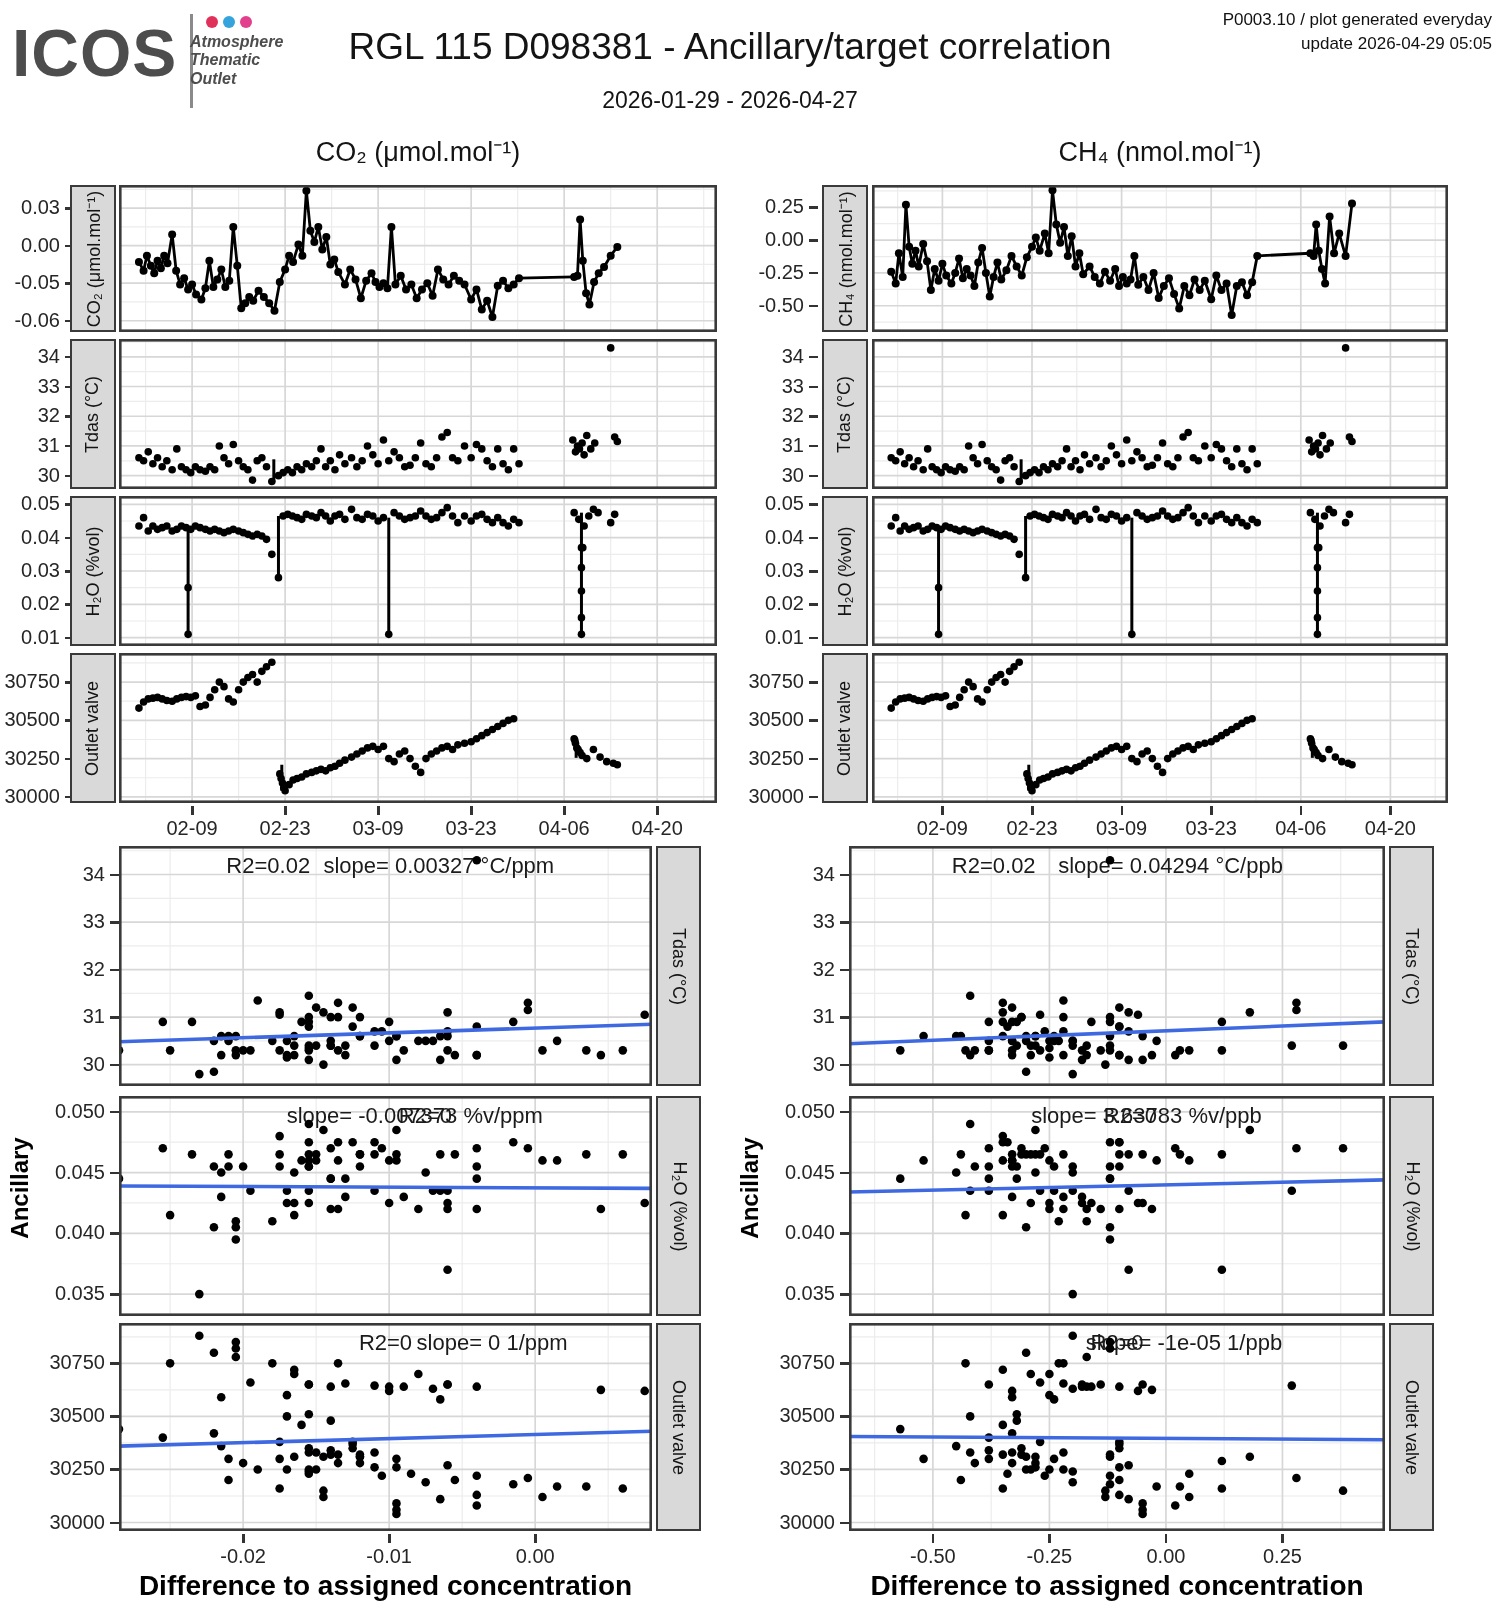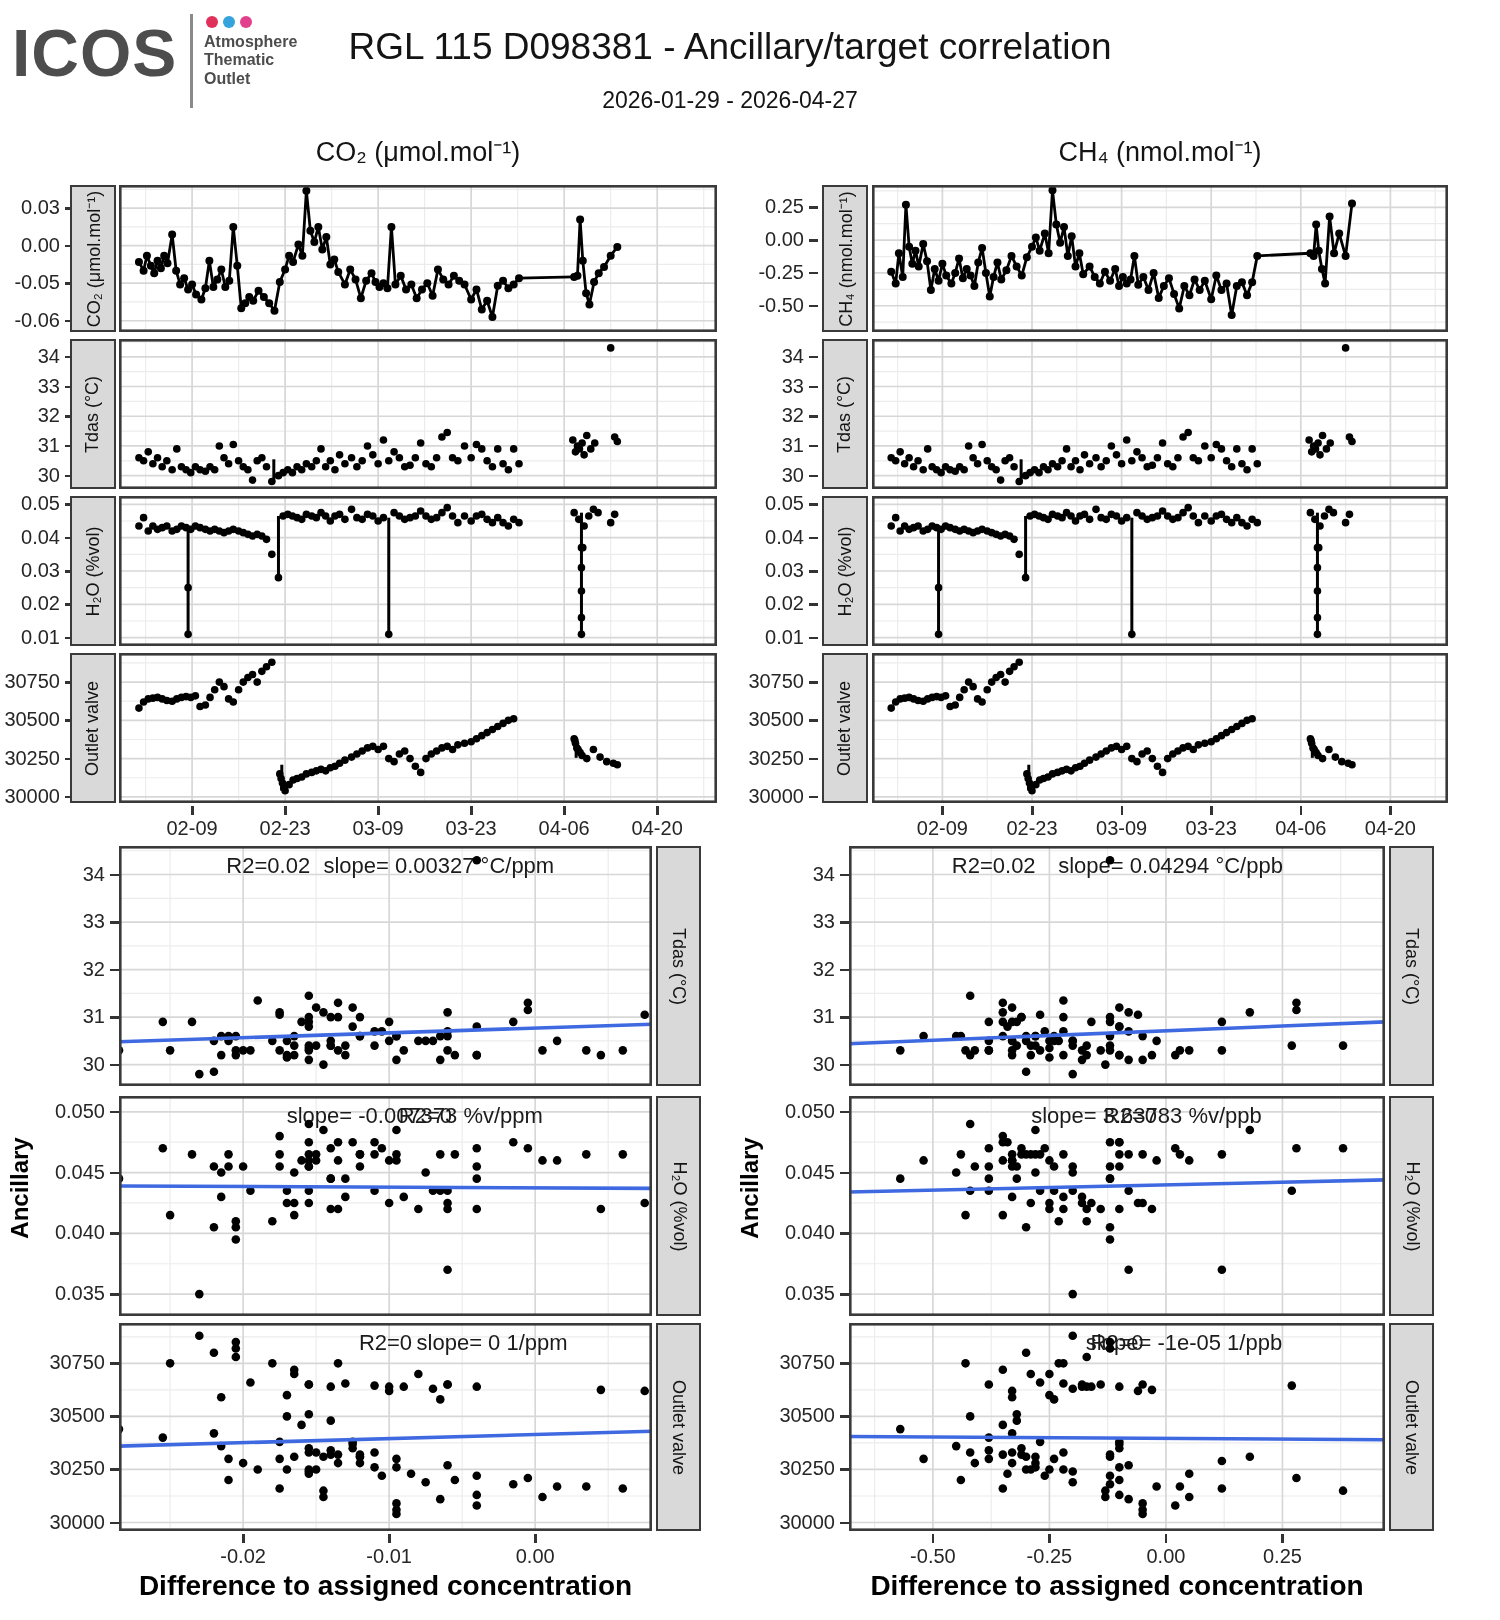--- a/index.html
+++ b/index.html
@@ -27,27 +27,29 @@
   #meta{font-size:17px;text-align:right;line-height:1.4;color:#111;}
 </style>
 </head>
 <body>
 
 <div class="abs" id="logo-text" style="left:12px;top:20px;">ICOS</div>
 <div class="abs" id="logo-div" style="left:190px;top:14px;height:94px;"></div>
 <div class="abs" style="left:206px;top:14px;">
   <span class="dot" style="background: rgb(224, 49, 91);"></span><span class="dot" style="background: rgb(53, 163, 220);"></span><span class="dot" style="background: rgb(226, 64, 140);"></span>
 </div>
-<div class="abs logo-sub" style="left:204px;top:33px;">
+<div class="abs logo-sub" style="left:190px;top:33px;font-style:italic;">
   <div>Atmosphere</div>
   <div>Thematic</div>
   <div>Outlet</div>
 </div>
 <div class="abs" id="main-title" style="left:300px;top:26px;width:860px;text-align:center;">RGL 115 D098381 - Ancillary/target correlation</div>
 <div class="abs" id="meta" style="right:8px;top:8px;width:430px;">
+  <div>P0003.10 / plot generated everyday</div>
+  <div>update  2026-04-29 05:05</div>
 </div>
 <div class="abs" id="subtitle" style="left:300px;top:87px;width:860px;">2026-01-29 - 2026-04-27</div>
 
 <div class="abs coltitle" style="left:119px;top:132px;width:598px;">CO₂ (μmol.mol⁻¹)</div>
 <div class="abs coltitle" style="left:872px;top:132px;width:576px;">CH₄ (nmol.mol⁻¹)</div>
 
 <div class="abs yaxis" style="left:0px;top:185px;width:74px;height:147px;">
     <span class="lbl" style="top: 11.1447px;">0.03</span>
     <div class="tick" style="top: 22.1447px;"></div>
     <span class="lbl" style="top: 48.6766px;">0.00</span>

